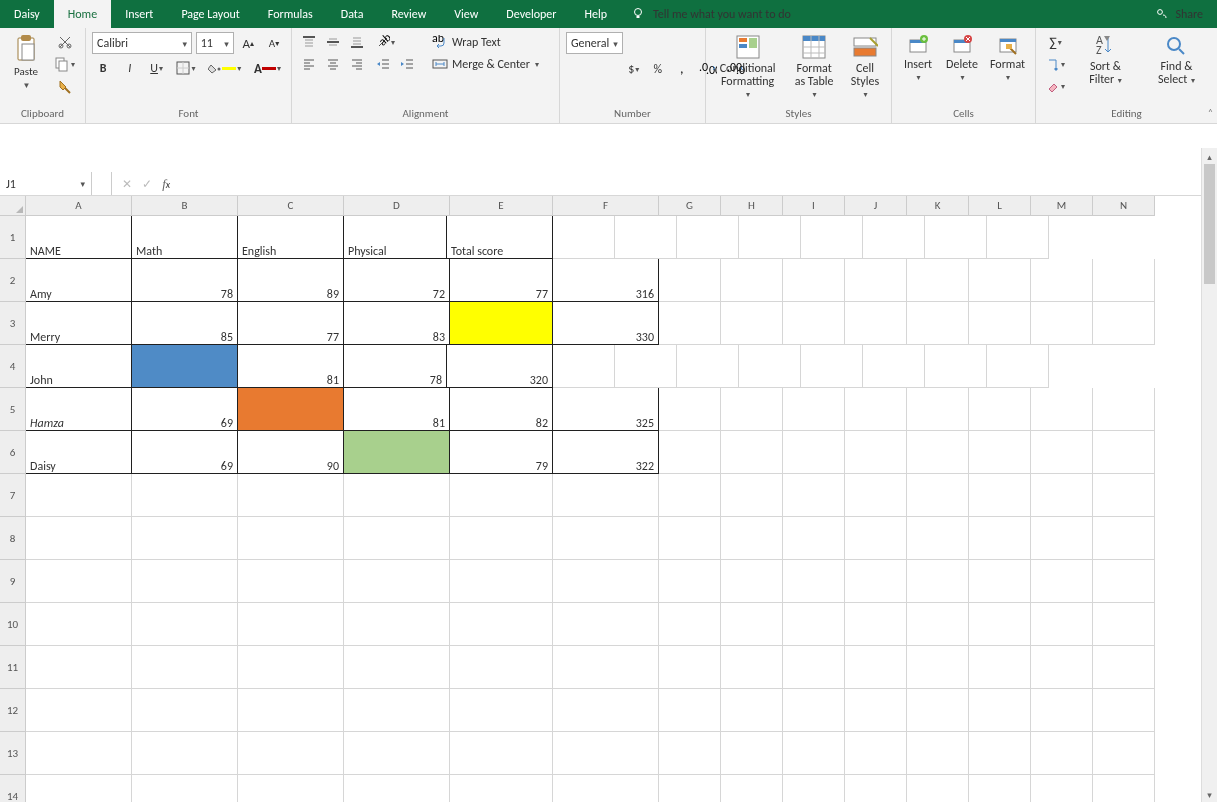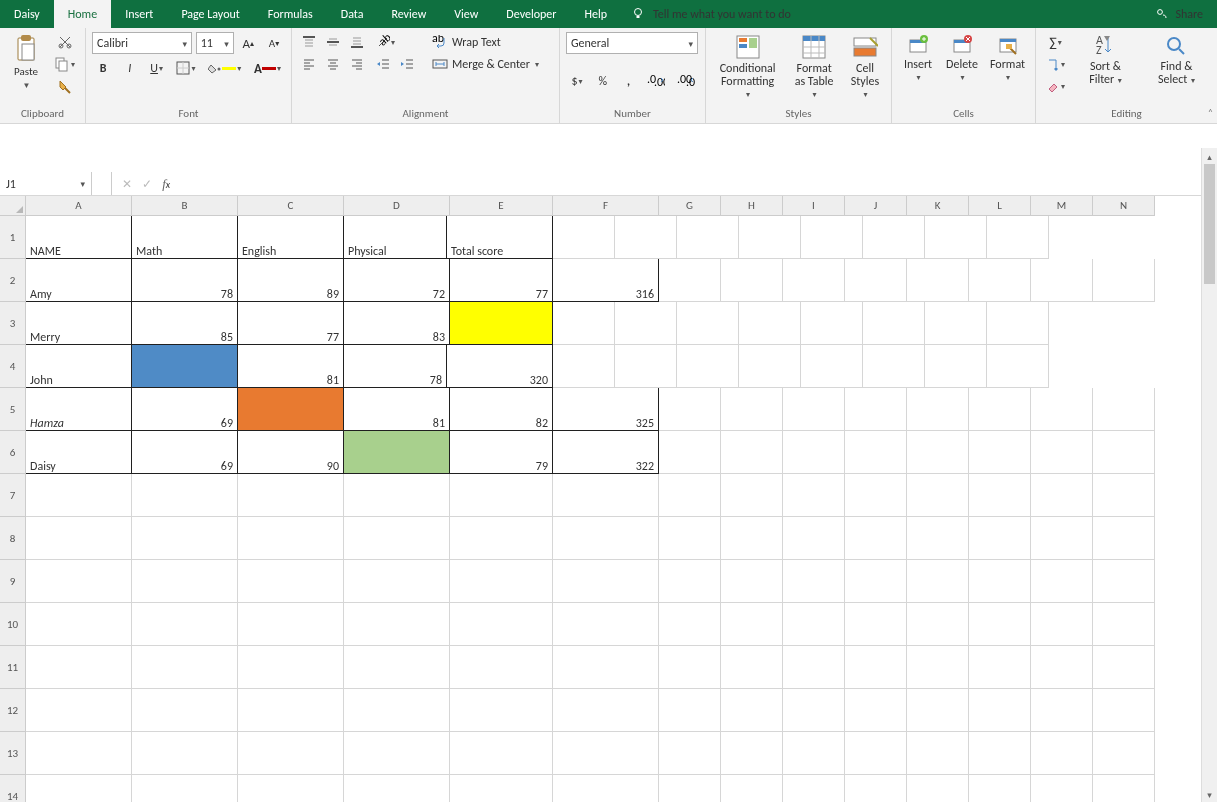--- a/index.html
+++ b/index.html
@@ -273,21 +273,21 @@
             </span>
             <span>Merge &amp; Center</span>
             <span class="tri">▾</span>
           </div>
       </div>
     </div>
     <div class="group-title">Alignment</div>
   </div>
 
   <div class="group" style="width:146px">
-    <div class="group-body" style="flex-direction:column;gap:17px">
+    <div class="group-body" style="gap:0">
       <div class="combo" style="width:132px">
           <span>General</span>
           <span class="dd">▾</span>
         </div>
       <div class="hrow">
         <div class="smallbtn">$<span class="tri">▾</span></div>
         <div class="smallbtn">%</div>
         <div class="smallbtn">
             <b>,</b>
           </div>
@@ -515,20 +515,21 @@
         <div class="cell" style="width: 62px;"></div>
         <div class="cell" style="width: 62px;"></div>
         <div class="cell" style="width: 62px;"></div>
       </div>
       <div class="crow">
         <div class="cell b l" style="width: 106px;">Merry</div>
         <div class="cell b r" style="width: 106px;">85</div>
         <div class="cell b r" style="width: 106px;">77</div>
         <div class="cell b r" style="width: 106px;">83</div>
         <div class="cell b r" style="width: 103px; background: rgb(255, 255, 0);"></div>
+        <div class="cell b r" style="width: 106px;">330</div>
         <div class="cell" style="width: 62px;"></div>
         <div class="cell" style="width: 62px;"></div>
         <div class="cell" style="width: 62px;"></div>
         <div class="cell" style="width: 62px;"></div>
         <div class="cell" style="width: 62px;"></div>
         <div class="cell" style="width: 62px;"></div>
         <div class="cell" style="width: 62px;"></div>
         <div class="cell" style="width: 62px;"></div>
       </div>
       <div class="crow">

